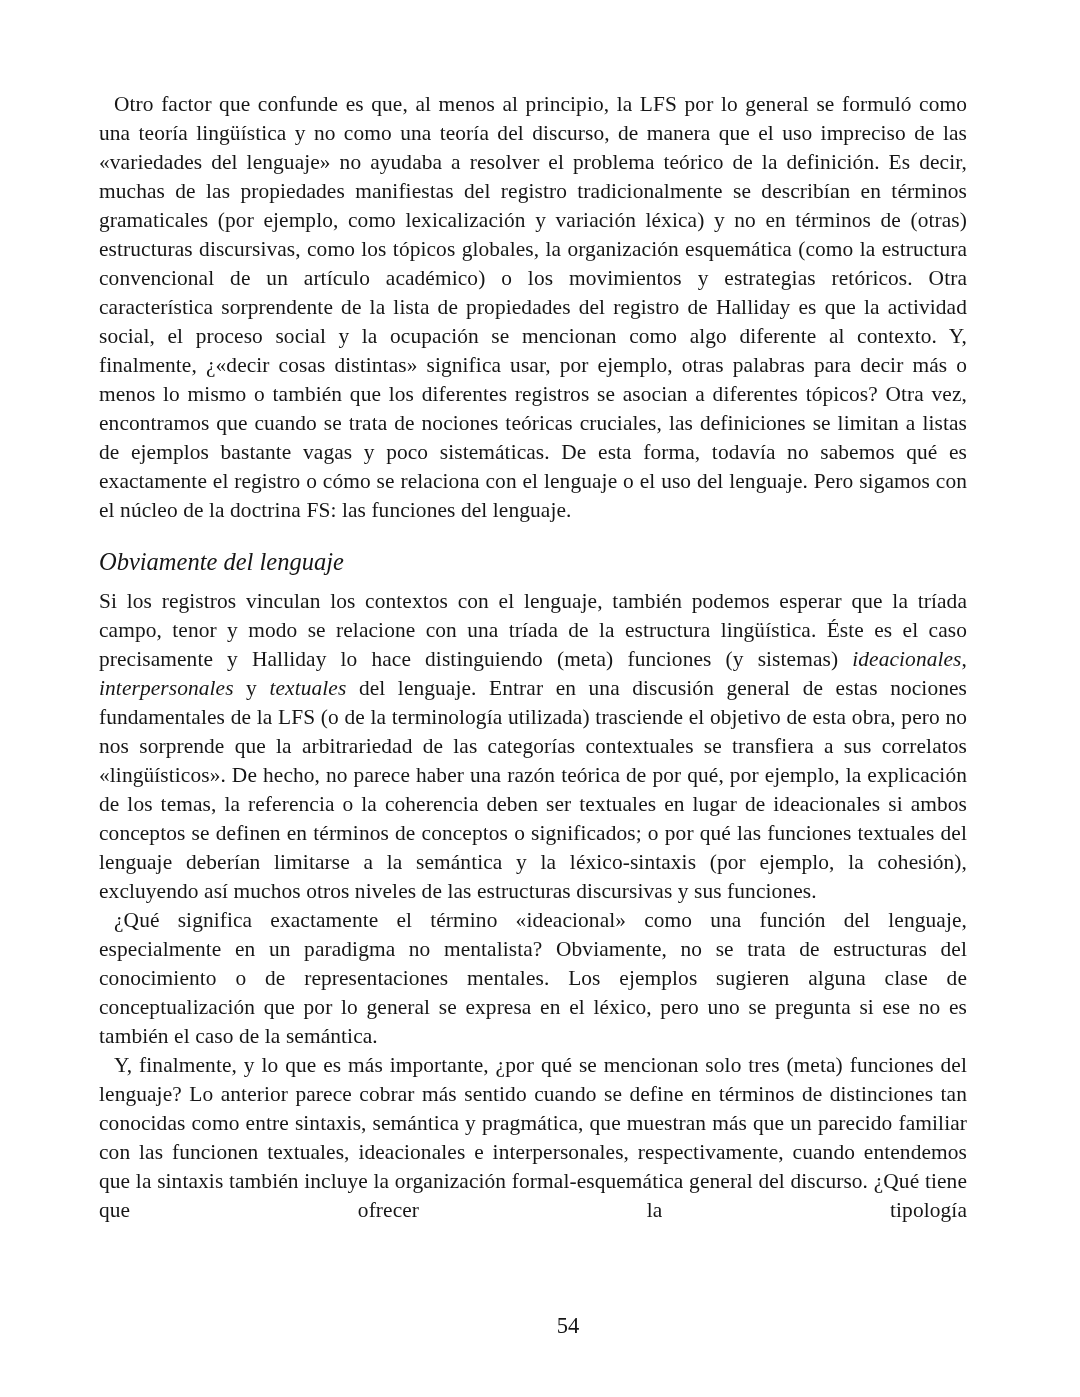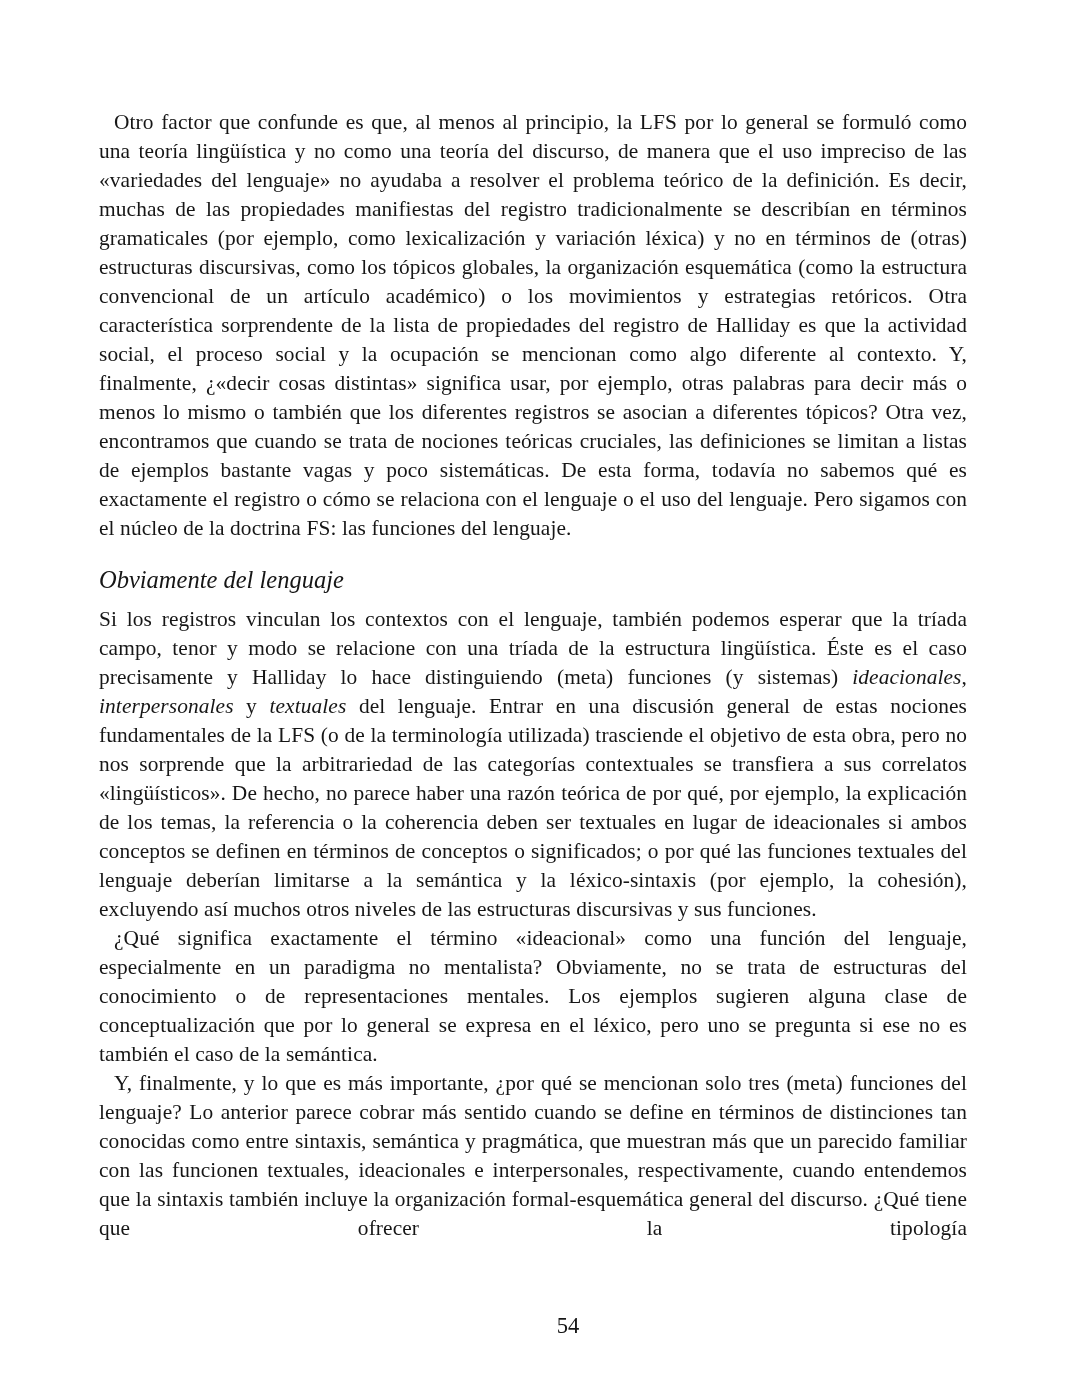--- a/index.html
+++ b/index.html
@@ -12,21 +12,21 @@
     width: 1080px;
     height: 1397px;
     background: #ffffff;
     font-family: "Liberation Serif", "DejaVu Serif", serif;
     color: #161616;
     overflow: hidden;
   }
   .text-block {
     position: absolute;
     left: 99px;
-    top: 108px;
+    top: 90px;
     width: 868px;
   }
   .para {
     margin: 0;
     font-size: 21.4px;
     line-height: 29px;
     text-align: justify;
     letter-spacing: 0.1px;
   }
   .para.indent {

